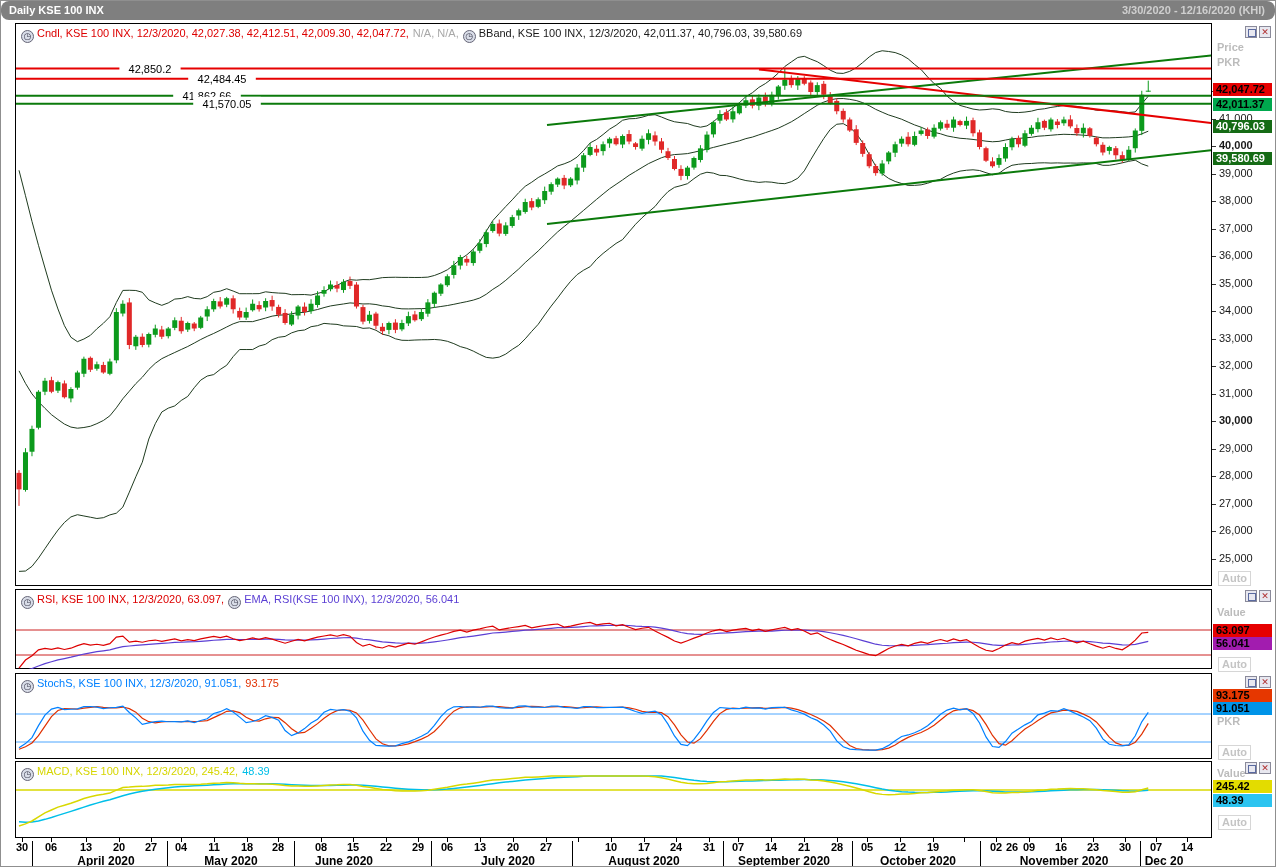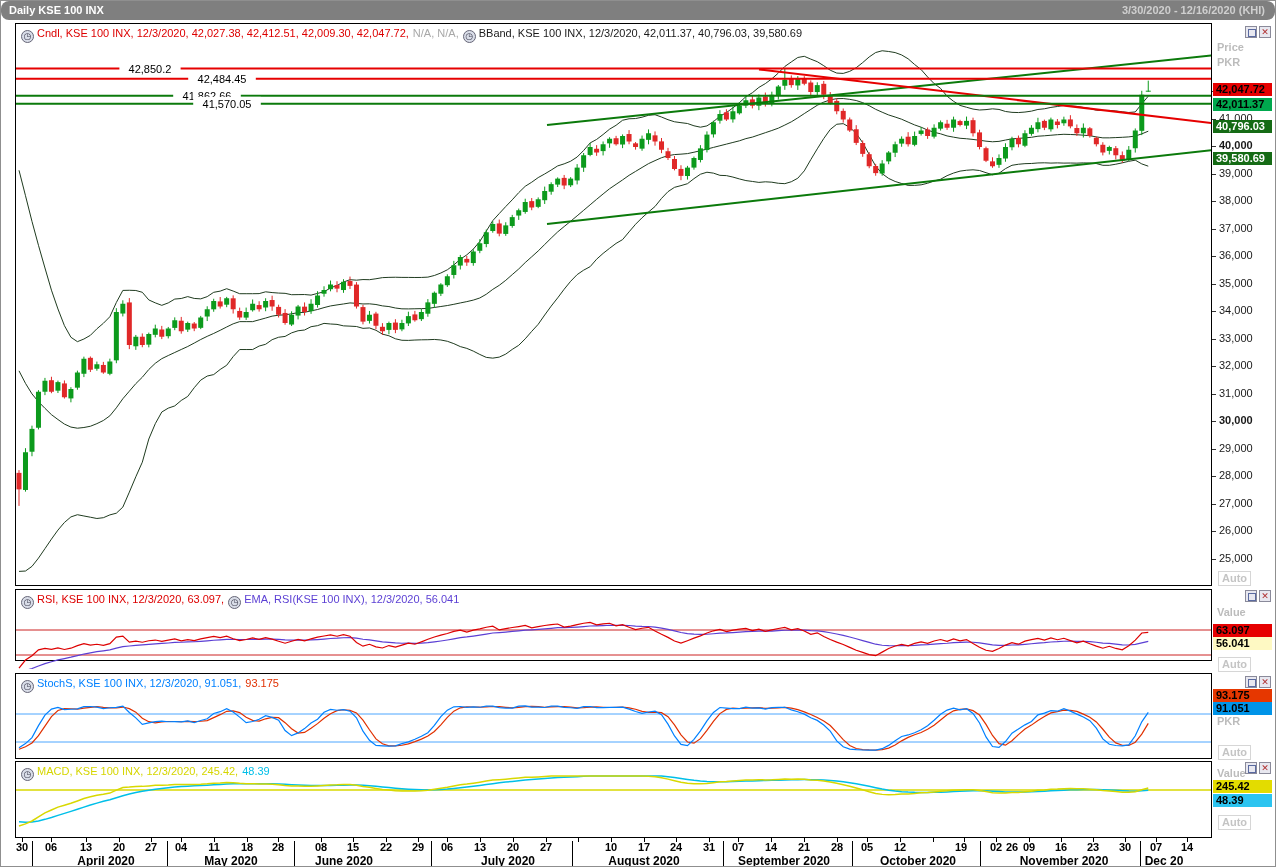--- a/index.html
+++ b/index.html
@@ -5,21 +5,21 @@
   html,body{margin:0;padding:0;background:#e9e9e9;}
   .app{position:relative;width:1276px;height:867px;background:#ffffff;
        font-family:"Liberation Sans",sans-serif;border:1px solid #8f8f8f;
        box-sizing:border-box;overflow:hidden;}
   .titlebar{position:absolute;left:0;top:0;width:100%;height:19px;background:#7f7f7f;
        color:#ffffff;font-size:11px;font-weight:bold;line-height:19px;box-sizing:border-box;
        padding:0 8px;border-radius:8px;}
   .titlebar .range{position:absolute;right:10px;top:0;color:#cfcfcf;font-weight:bold;}
   .panel{position:absolute;background:#ffffff;border:1px solid #000000;box-sizing:border-box;}
   #p-price{left:14px;top:22px;width:1197px;height:563px;}
-  #p-rsi{left:14px;top:588px;width:1197px;height:72px;}
+  #p-rsi{left:14px;top:588px;width:1197px;height:80px;}
   #p-stoch{left:14px;top:672px;width:1197px;height:86px;}
   #p-macd{left:14px;top:760px;width:1197px;height:77px;}
   .panel svg{position:absolute;left:0;top:0;}
   .legend{position:absolute;left:5px;top:3px;font-size:11px;white-space:nowrap;z-index:5;}
   .legend .seg{margin-right:4px;}
   .lgicon{display:inline-block;width:11px;height:11px;border:1px solid #667;border-radius:50%;
        background:#d9dde8;color:#445;font-size:9px;line-height:10px;text-align:center;
        vertical-align:-2px;margin-right:3px;}
   #axiscol{position:absolute;left:1211px;top:0;width:65px;height:867px;font-size:11px;}
   #axiscol .ticklabel{position:absolute;left:7px;color:#1a1a1a;white-space:nowrap;}
@@ -501,21 +501,21 @@
       <div class="dlabel" style="left: 770px;">14</div>
       <div class="dtick" style="left: 803px;"></div>
       <div class="dlabel" style="left: 803px;">21</div>
       <div class="dtick" style="left: 836px;"></div>
       <div class="dlabel" style="left: 836px;">28</div>
       <div class="dtick" style="left: 866px;"></div>
       <div class="dlabel" style="left: 866px;">05</div>
       <div class="dtick" style="left: 899px;"></div>
       <div class="dlabel" style="left: 899px;">12</div>
       <div class="dtick" style="left: 932px;"></div>
-      <div class="dlabel" style="left: 960px;">19</div>
+      <div class="dlabel" style="left: 932px;">19</div>
       <div class="dtick" style="left: 963px;"></div>
       <div class="dlabel" style="left: 963px; margin-left: 48px;">26</div>
       <div class="dtick" style="left: 995px;"></div>
       <div class="dlabel" style="left: 995px;">02</div>
       <div class="dtick" style="left: 1028px;"></div>
       <div class="dlabel" style="left: 1028px;">09</div>
       <div class="dtick" style="left: 1060px;"></div>
       <div class="dlabel" style="left: 1060px;">16</div>
       <div class="dtick" style="left: 1092px;"></div>
       <div class="dlabel" style="left: 1092px;">23</div>
@@ -587,21 +587,21 @@
       <div class="badge" style="top: 97px; background: rgb(0, 168, 78); color: rgb(0, 0, 0);">42,011.37</div>
       <div class="badge" style="top: 119px; background: rgb(21, 107, 21); color: rgb(255, 255, 255);">40,796.03</div>
       <div class="badge" style="top: 151px; background: rgb(21, 107, 21); color: rgb(255, 255, 255);">39,580.69</div>
       <div class="auto" style="top: 570px;">Auto</div>
       <div class="winbtn" style="left: 33px; top: 25px;">
         <div class="inner"></div>
       </div>
       <div class="winbtn" style="left: 47px; top: 25px;">✕</div>
       <div class="axtitle" style="top: 605px;">Value</div>
       <div class="badge" style="top: 623px; background: rgb(230, 0, 0); color: rgb(0, 0, 0);">63.097</div>
-      <div class="badge" style="top: 636px; background: #fef9c3; color: rgb(0, 0, 0);">56.041</div>
+      <div class="badge" style="top: 636px; background: #a21caf; color: rgb(0, 0, 0);">56.041</div>
       <div class="auto" style="top: 656px;">Auto</div>
       <div class="winbtn" style="left: 33px; top: 589px;">
         <div class="inner"></div>
       </div>
       <div class="winbtn" style="left: 47px; top: 589px;">✕</div>
       <div class="axtitle" style="top: 714px;">PKR</div>
       <div class="badge" style="top: 688px; background: rgb(230, 55, 0); color: rgb(0, 0, 0);">93.175</div>
       <div class="badge" style="top: 701px; background: rgb(0, 148, 232); color: rgb(0, 0, 0);">91.051</div>
       <div class="auto" style="top: 744px;">Auto</div>
       <div class="winbtn" style="left: 33px; top: 675px;">

